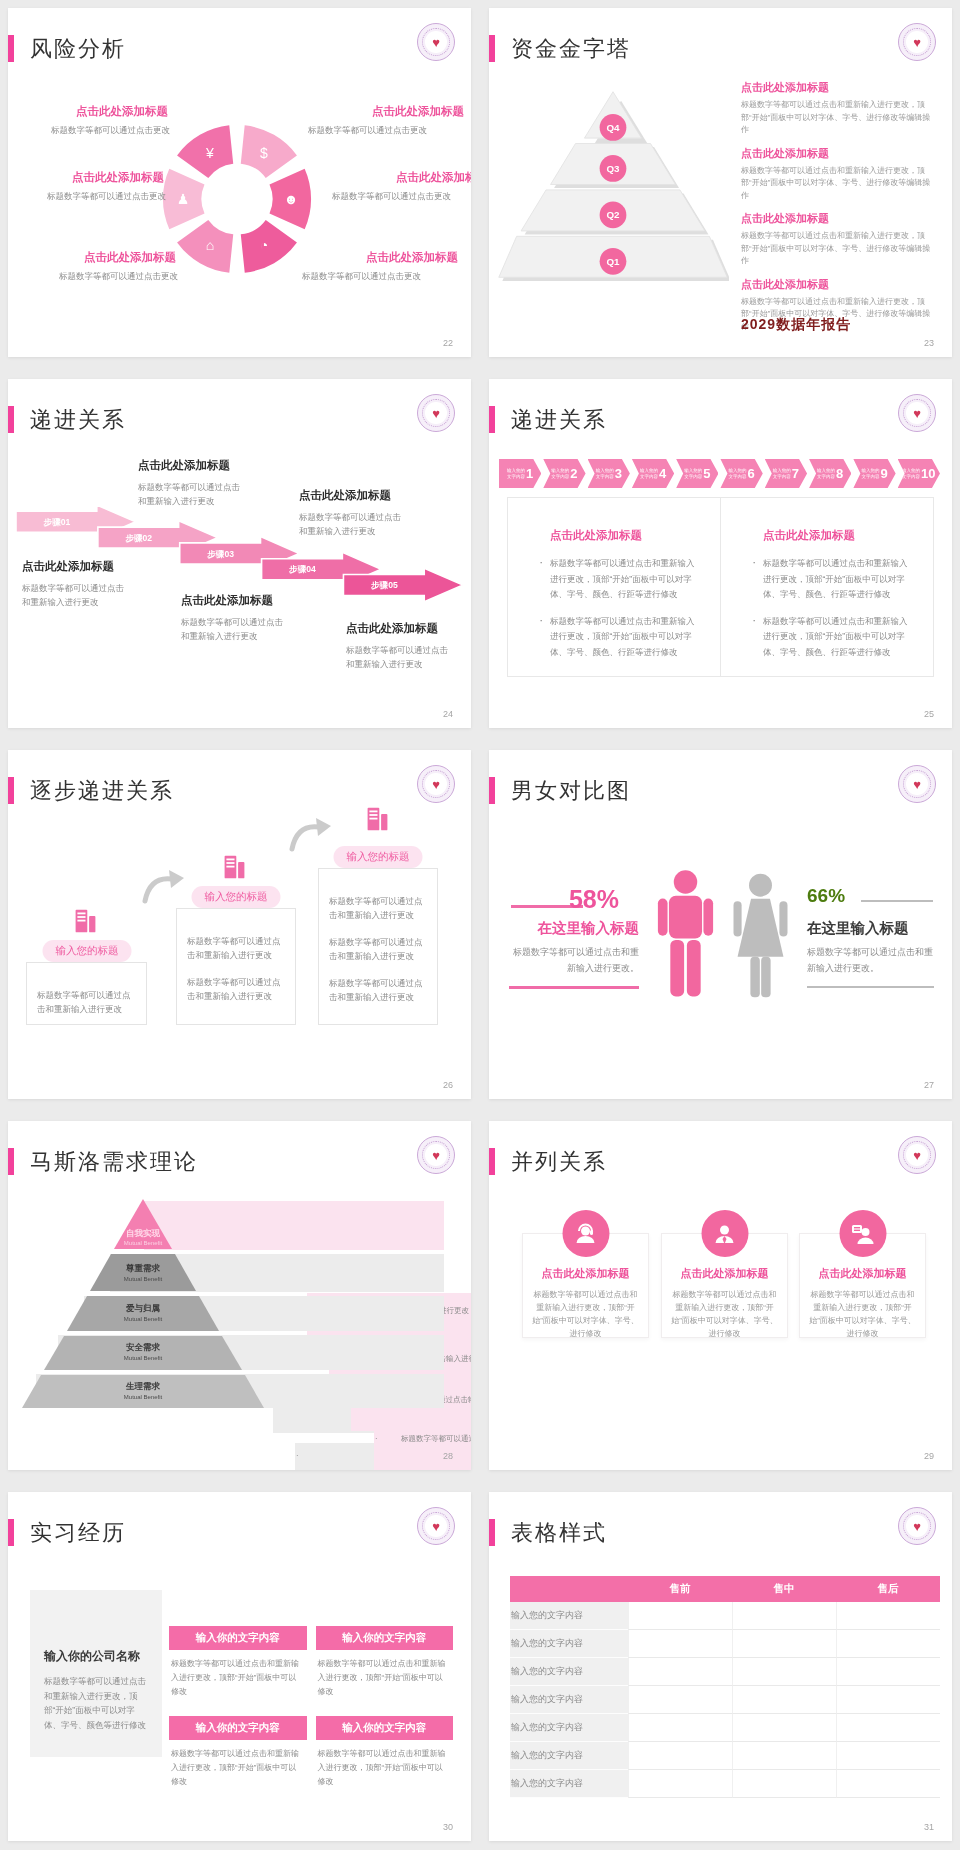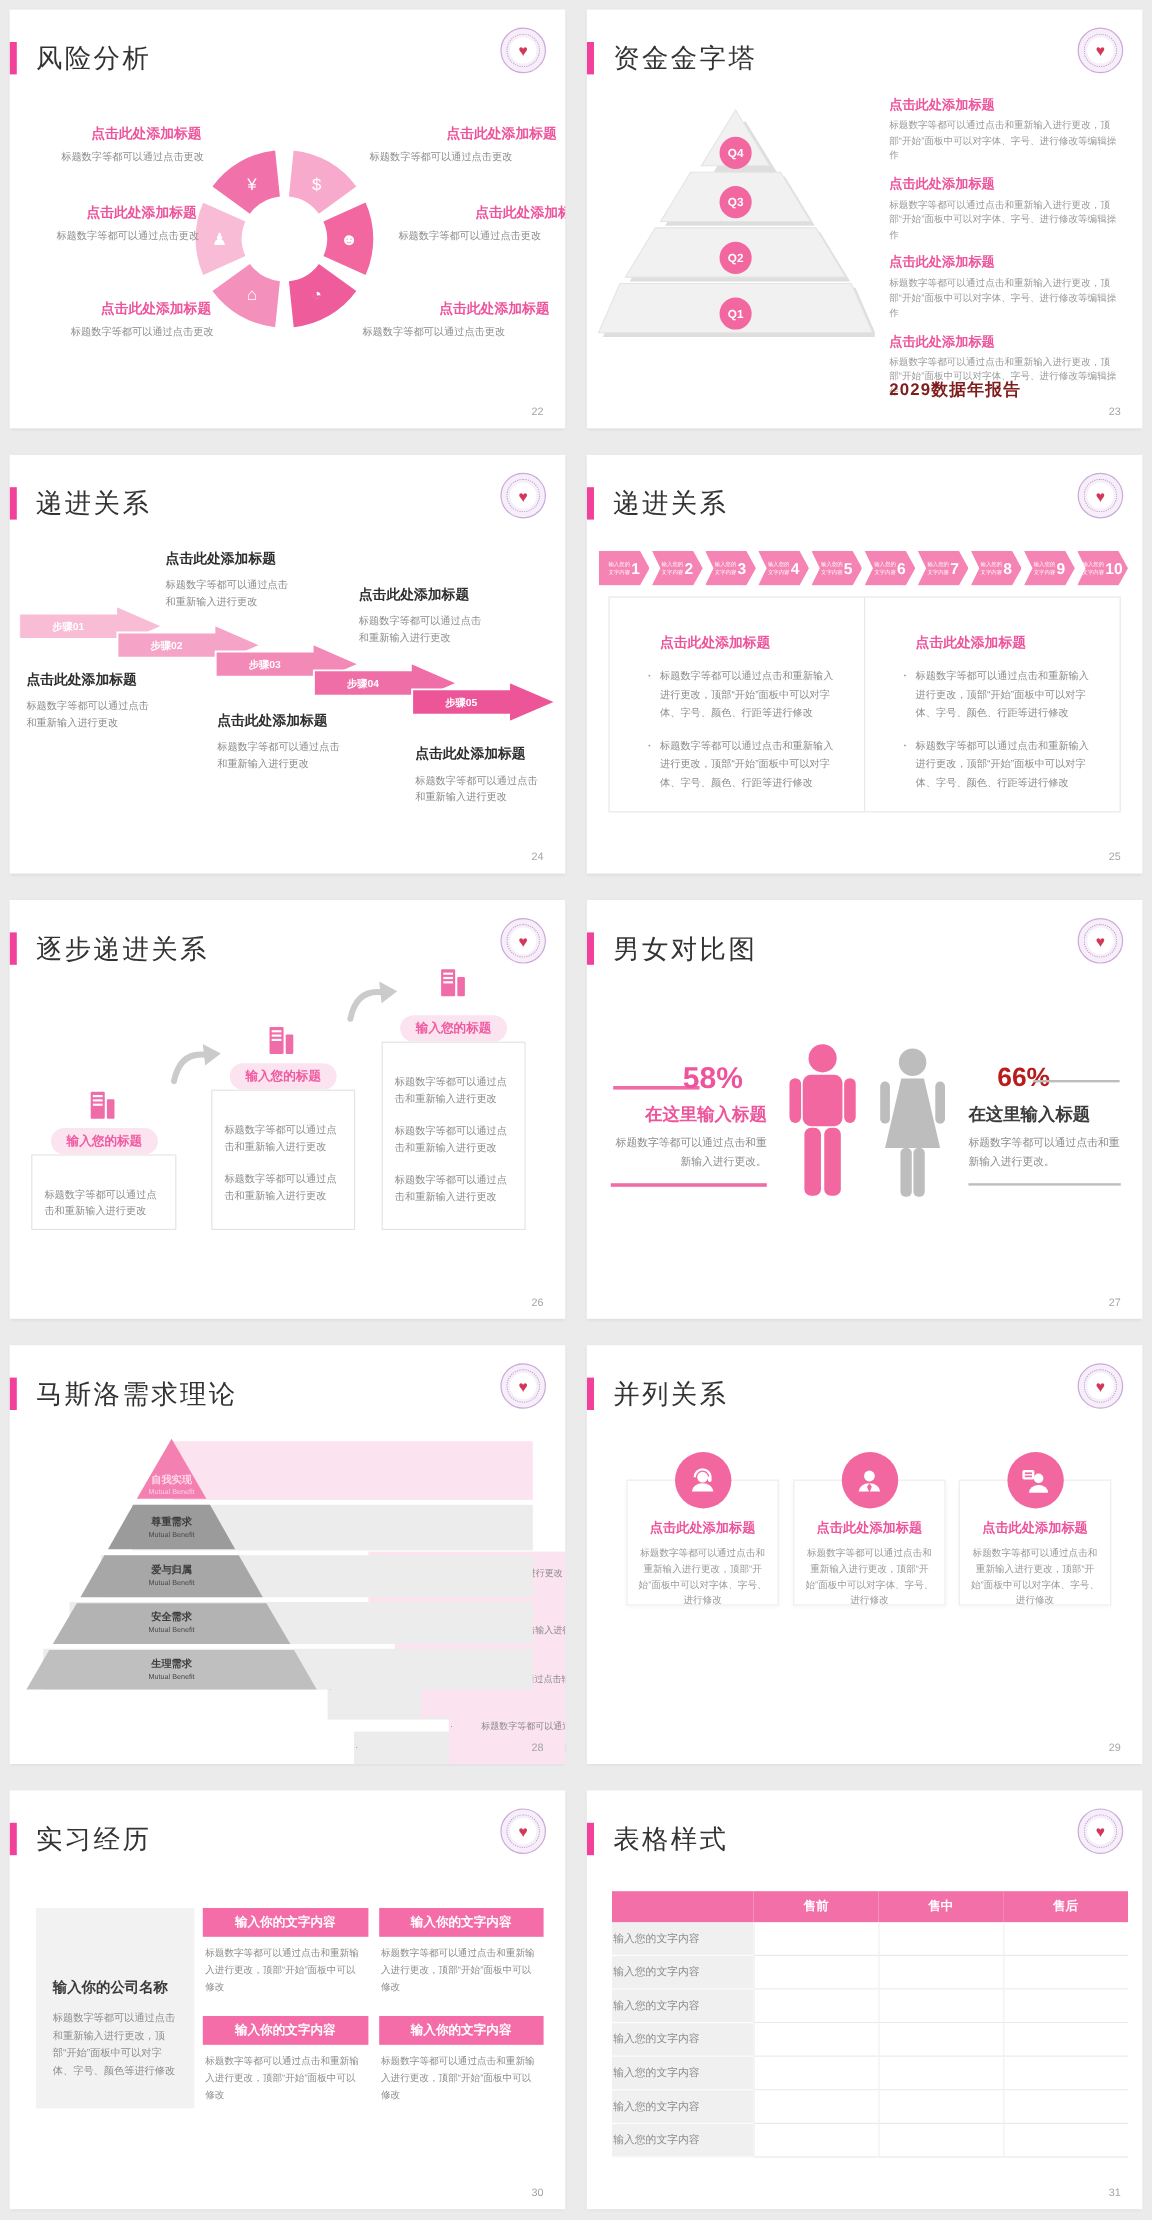--- a/index.html
+++ b/index.html
@@ -56,33 +56,33 @@
   .chev-col + .chev-col{border-left:1px solid #E8E8E8;}
   .chev-col .t{font-size:11.5px;font-weight:bold;color:#EE549C;margin-bottom:13px;padding-left:10px;}
   .chev-col .b{position:relative;font-size:8.5px;color:#8C8C8C;line-height:15.5px;padding-left:10px;margin-bottom:11px;}
   .chev-col .b::before{content:"\00B7";position:absolute;left:0;font-weight:bold;color:#8C8C8C;}
   
   .st-box{position:absolute;border:1px solid #E4E4E4;background:#fff;box-sizing:border-box;padding:12px 10px;font-size:8.5px;color:#8C8C8C;line-height:14px;}
   .st-box p{margin:13px 0 9px 0;}
   .st-box1{left:18px;top:212px;width:121px;height:63px;}
   .st-box2{left:168px;top:158px;width:120px;height:117px;}
   .st-box3{left:310px;top:118px;width:120px;height:157px;}
-  .st-pill{position:absolute;transform:translateX(-50%);background:#FCE3F0;color:#EF5BA0;font-weight:bold;font-size:10.5px;padding:4px 13px;border-radius:12px;white-space:nowrap;}
+  .st-pill{position:absolute;transform:translateX(-50%);background:#FCE3F0;color:#EF5BA0;font-weight:normal;font-size:10.5px;padding:4px 13px;border-radius:12px;white-space:nowrap;}
   .st-pill1{left:79px;top:190px;} .st-pill2{left:228px;top:136px;} .st-pill3{left:370px;top:96px;}
   .st-bld{position:absolute;width:27px;height:27px;}
   .st-bld1{left:64px;top:158px;} .st-bld2{left:213px;top:104px;} .st-bld3{left:356px;top:56px;}
   .st-arrow{position:absolute;width:44px;height:36px;}
   .st-arrow1{left:134px;top:118px;} .st-arrow2{left:281px;top:66px;}
   
   .g58-line{position:absolute;left:22px;top:155px;width:72px;height:2.5px;background:#F06CA8;}
   .g58{position:absolute;left:60px;top:135px;width:90px;text-align:center;font-size:25px;font-weight:bold;color:#EE549C;}
   .g-head-l{position:absolute;left:20px;top:169px;width:130px;text-align:right;font-size:14.5px;font-weight:bold;color:#EE549C;}
   .g-desc-l{position:absolute;left:20px;top:194px;width:130px;text-align:right;font-size:9px;color:#8C8C8C;line-height:16px;}
   .g-underline-l{position:absolute;left:20px;top:236px;width:130px;height:2.5px;background:#F06CA8;}
-  .g66{position:absolute;left:318px;top:135px;font-size:22px;font-weight:bold;color:#b91c1c;margin-left:24px;}
+  .g66{position:absolute;left:318px;top:135px;font-size:19px;font-weight:bold;color:#4d7c0f;}
   .g66-line{position:absolute;left:372px;top:150px;width:72px;height:2px;background:#BDBDBD;}
   .g-head-r{position:absolute;left:318px;top:169px;font-size:14.5px;font-weight:bold;color:#3B3B3B;}
   .g-desc-r{position:absolute;left:318px;top:194px;width:130px;font-size:9px;color:#8C8C8C;line-height:16px;}
   .g-underline-r{position:absolute;left:318px;top:236px;width:127px;height:2px;background:#BDBDBD;}
   .fig-m{position:absolute;left:162px;top:119px;width:69px;height:139px;}
   .fig-f{position:absolute;left:237px;top:123px;width:69px;height:135px;}
   
   .mas-bands div.mas-band{position:absolute;}
   .mas-band .bl{position:relative;font-size:7.5px;color:#8A8A8A;line-height:12.5px;padding-left:8px;}
   .mas-band .bl::before{content:"\00B7";position:absolute;left:1px;color:#8A8A8A;}
@@ -98,21 +98,21 @@
   .pcircle{position:absolute;top:-24px;left:50%;transform:translateX(-50%);width:47px;height:47px;border-radius:50%;background:#F2679F;display:flex;align-items:center;justify-content:center;}
   .pcard .t{margin-top:32px;text-align:center;font-size:11px;font-weight:bold;color:#EE549C;}
   .pcard .d{margin:7px 9px 0;font-size:8px;color:#999;line-height:13px;text-align:center;}
   .pfoot{position:absolute;left:35px;top:238px;width:408px;font-size:9.5px;color:#8A8A8A;line-height:21px;}
   
   .co-panel{position:absolute;left:22px;top:98px;width:132px;height:167px;background:#F2F2F2;}
   .co-name{position:absolute;left:14px;top:58px;font-size:12px;font-weight:bold;color:#3A3A3A;}
   .co-desc{position:absolute;left:14px;top:84px;width:106px;font-size:8.5px;color:#8C8C8C;line-height:14.5px;}
   .cells{position:absolute;left:161px;top:98px;width:284px;display:grid;grid-template-columns:1fr 1fr;column-gap:9px;row-gap:12px;}
   .cells div.cell{height:78px;}
-  .cell .h{background:#F46CA8;color:#fff;font-weight:bold;font-size:10.5px;text-align:center;padding:5px 0;}
+  .cell .h{background:#F46CA8;color:#fff;font-weight:bold;font-size:10.5px;text-align:center;padding:5px 0;margin-top:36px;}
   .cell .b{padding:7px 4px 0 2px;font-size:8px;color:#8C8C8C;line-height:14px;}
   
   .tbl{position:absolute;left:21px;top:84px;width:430px;border-collapse:separate;border-spacing:0;}
   .tbl th{background:#F36FA8;color:#fff;font-weight:bold;font-size:10.5px;height:24px;text-align:center;}
   .tbl th:first-child{width:116px;}
   .tbl td{height:25px;}
   .tbl td.lbl{background:#F0F0F0;border-bottom:1px solid #FDFDFD;text-align:left;color:#8C8C8C;font-size:9px;}
   .tbl td.emp{border-bottom:1px solid #E9E9E9;border-left:1px solid #F0F0F0;background:#fff;}
 </style>
 </head>

